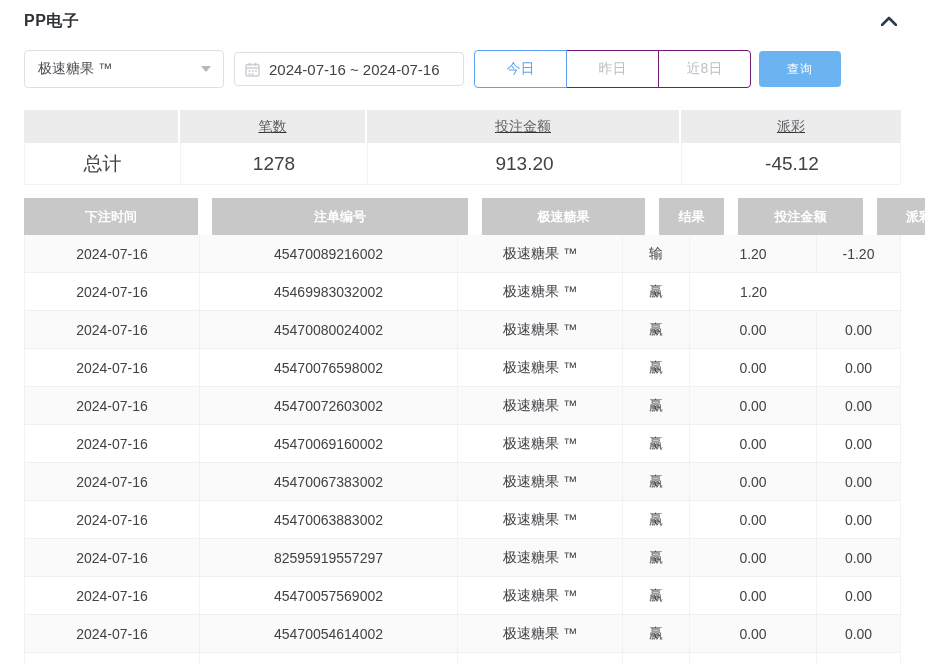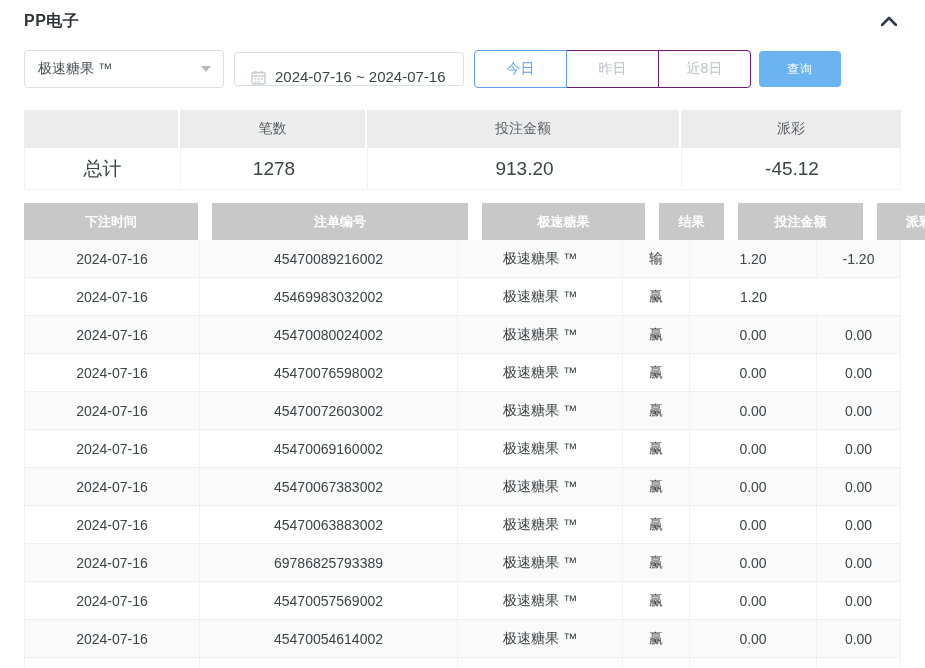--- a/index.html
+++ b/index.html
@@ -18,21 +18,21 @@
   .select-box {
     width: 200px; height: 38px; border: 1px solid #dcdfe6; border-radius: 4px;
     display: flex; align-items: center; justify-content: space-between;
     padding: 0 12px 0 13px; cursor: pointer; background: #fff;
   }
   .select-box .sel-text { font-size: 14px; color: #4a4d52; }
   .caret-down { width: 0; height: 0; border-left: 5px solid transparent; border-right: 5px solid transparent; border-top: 6px solid #b4b8bf; }
 
   .date-box {
     margin-left: 10px; width: 230px; height: 34px; border: 1px solid #dcdfe6; border-radius: 4px;
-    display: flex; align-items: flex-end; padding: 0 16px; background: #fff; cursor: pointer;
+    display: flex; align-items: center; padding: 0 10px; background: #fff; cursor: pointer;
   }
   .date-box svg { flex: 0 0 auto; }
   .date-text { font-size: 15px; color: #3f4246; margin-left: 9px; white-space: nowrap; }
 
   .btn-group { display: flex; margin-left: 10px; }
   .range-btn {
     width: 93px; height: 38px; background: #fff; border: 1px solid #701a75;
     font-size: 14px; color: #bcc0c6; cursor: pointer; margin-left: -1px;
     font-family: inherit; position: relative;
   }
@@ -41,21 +41,21 @@
   .range-btn.active { color: #5e9ff2; border-color: #5e9ff2; z-index: 2; }
 
   .query-btn {
     margin-left: 8px; width: 82px; height: 36px; border: none; border-radius: 4px;
     background: #6cb3f2; color: #fff; font-size: 12px; cursor: pointer; font-family: inherit;
     letter-spacing: 1px;
   }
 
   
   .summary { margin-top: 22px; width: 877px; }
-  .summary .s-head { display: grid; grid-template-columns: 156px 187px 314px 220px; height: 38px; }
+  .summary .s-head { display: grid; grid-template-columns: 156px 187px 314px 220px; height: 33px; text-decoration: underline; }
   .summary .s-head .cell {
     background: #ececec; color: #5c6066; font-size: 14px;
     display: flex; align-items: center; justify-content: center; border-right: 2px solid #fff;
   }
   .summary .s-head .cell:last-child { border-right: none; }
   .summary .s-row { display: grid; grid-template-columns: 156px 187px 314px 220px; height: 42px; border: 1px solid #f0f2f5; border-top: none; }
   .summary .s-row .cell {
     display: flex; align-items: center; justify-content: center; font-size: 19px; color: #3f4246;
     border-right: 1px solid #f0f2f5;
   }
@@ -208,21 +208,21 @@
         <div class="r-row">
           <div class="cell">2024-07-16</div>
           <div class="cell">45470063883002</div>
           <div class="cell">极速糖果 ™</div>
           <div class="cell">赢</div>
           <div class="cell">0.00</div>
           <div class="cell neg-check">0.00</div>
         </div>
         <div class="r-row">
           <div class="cell">2024-07-16</div>
-          <div class="cell">69786825793389</div>
+          <div class="cell">82595919557297</div>
           <div class="cell">极速糖果 ™</div>
           <div class="cell">赢</div>
           <div class="cell">0.00</div>
           <div class="cell neg-check">0.00</div>
         </div>
         <div class="r-row">
           <div class="cell">2024-07-16</div>
           <div class="cell">45470057569002</div>
           <div class="cell">极速糖果 ™</div>
           <div class="cell">赢</div>

